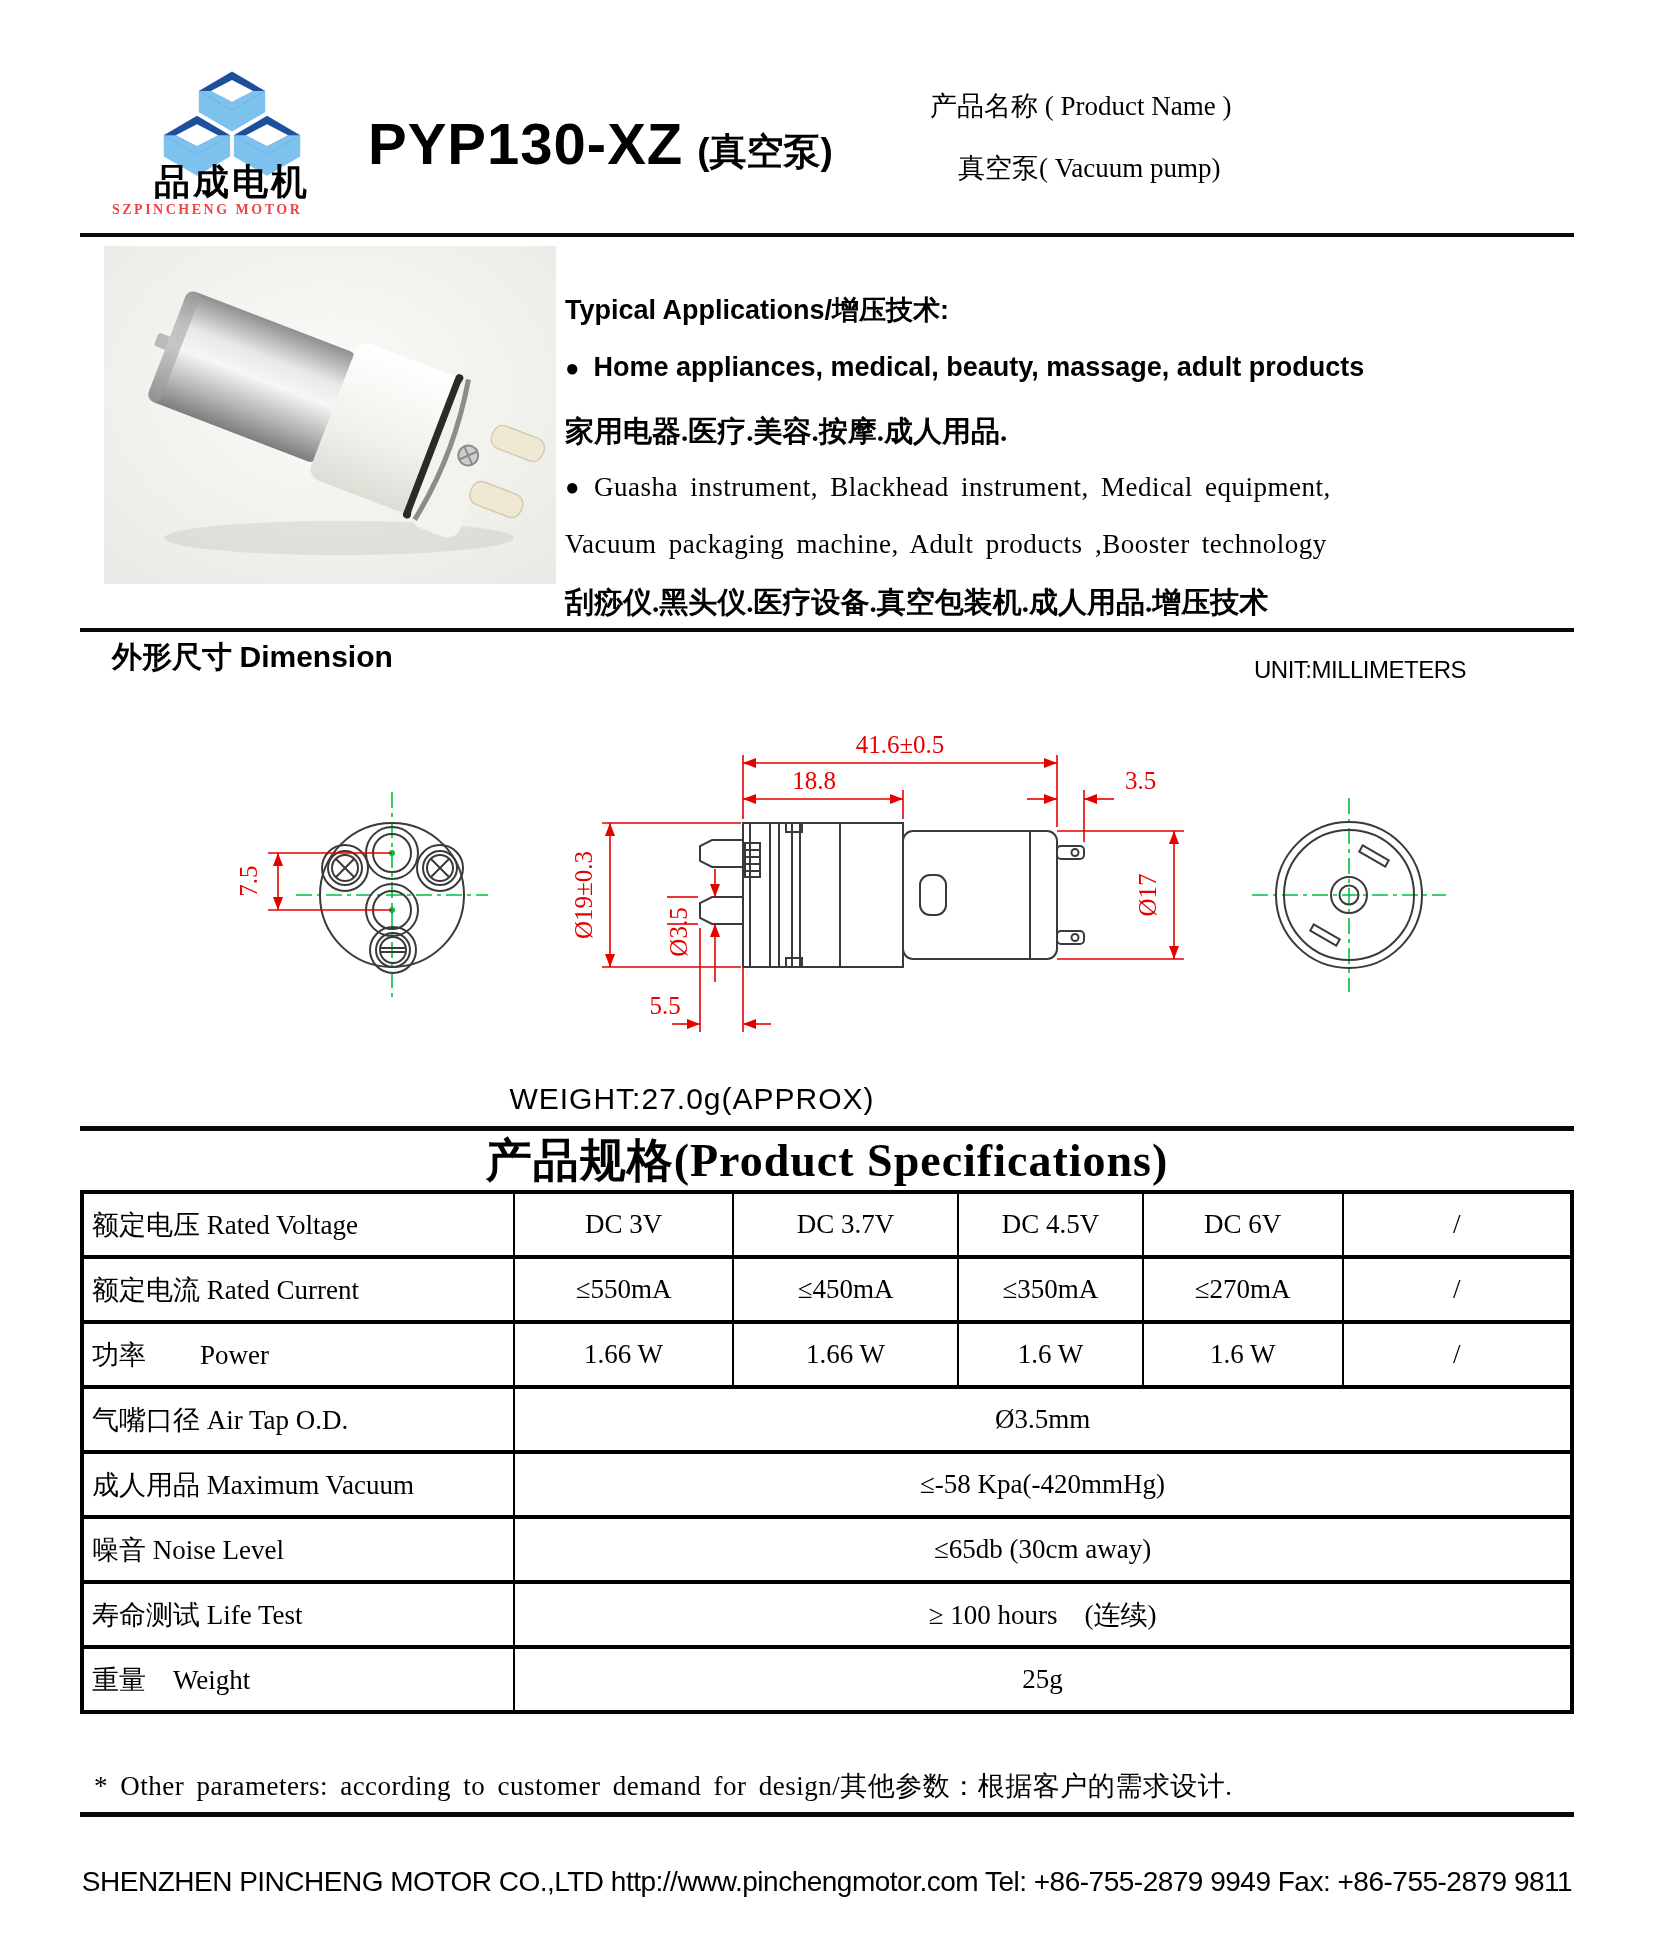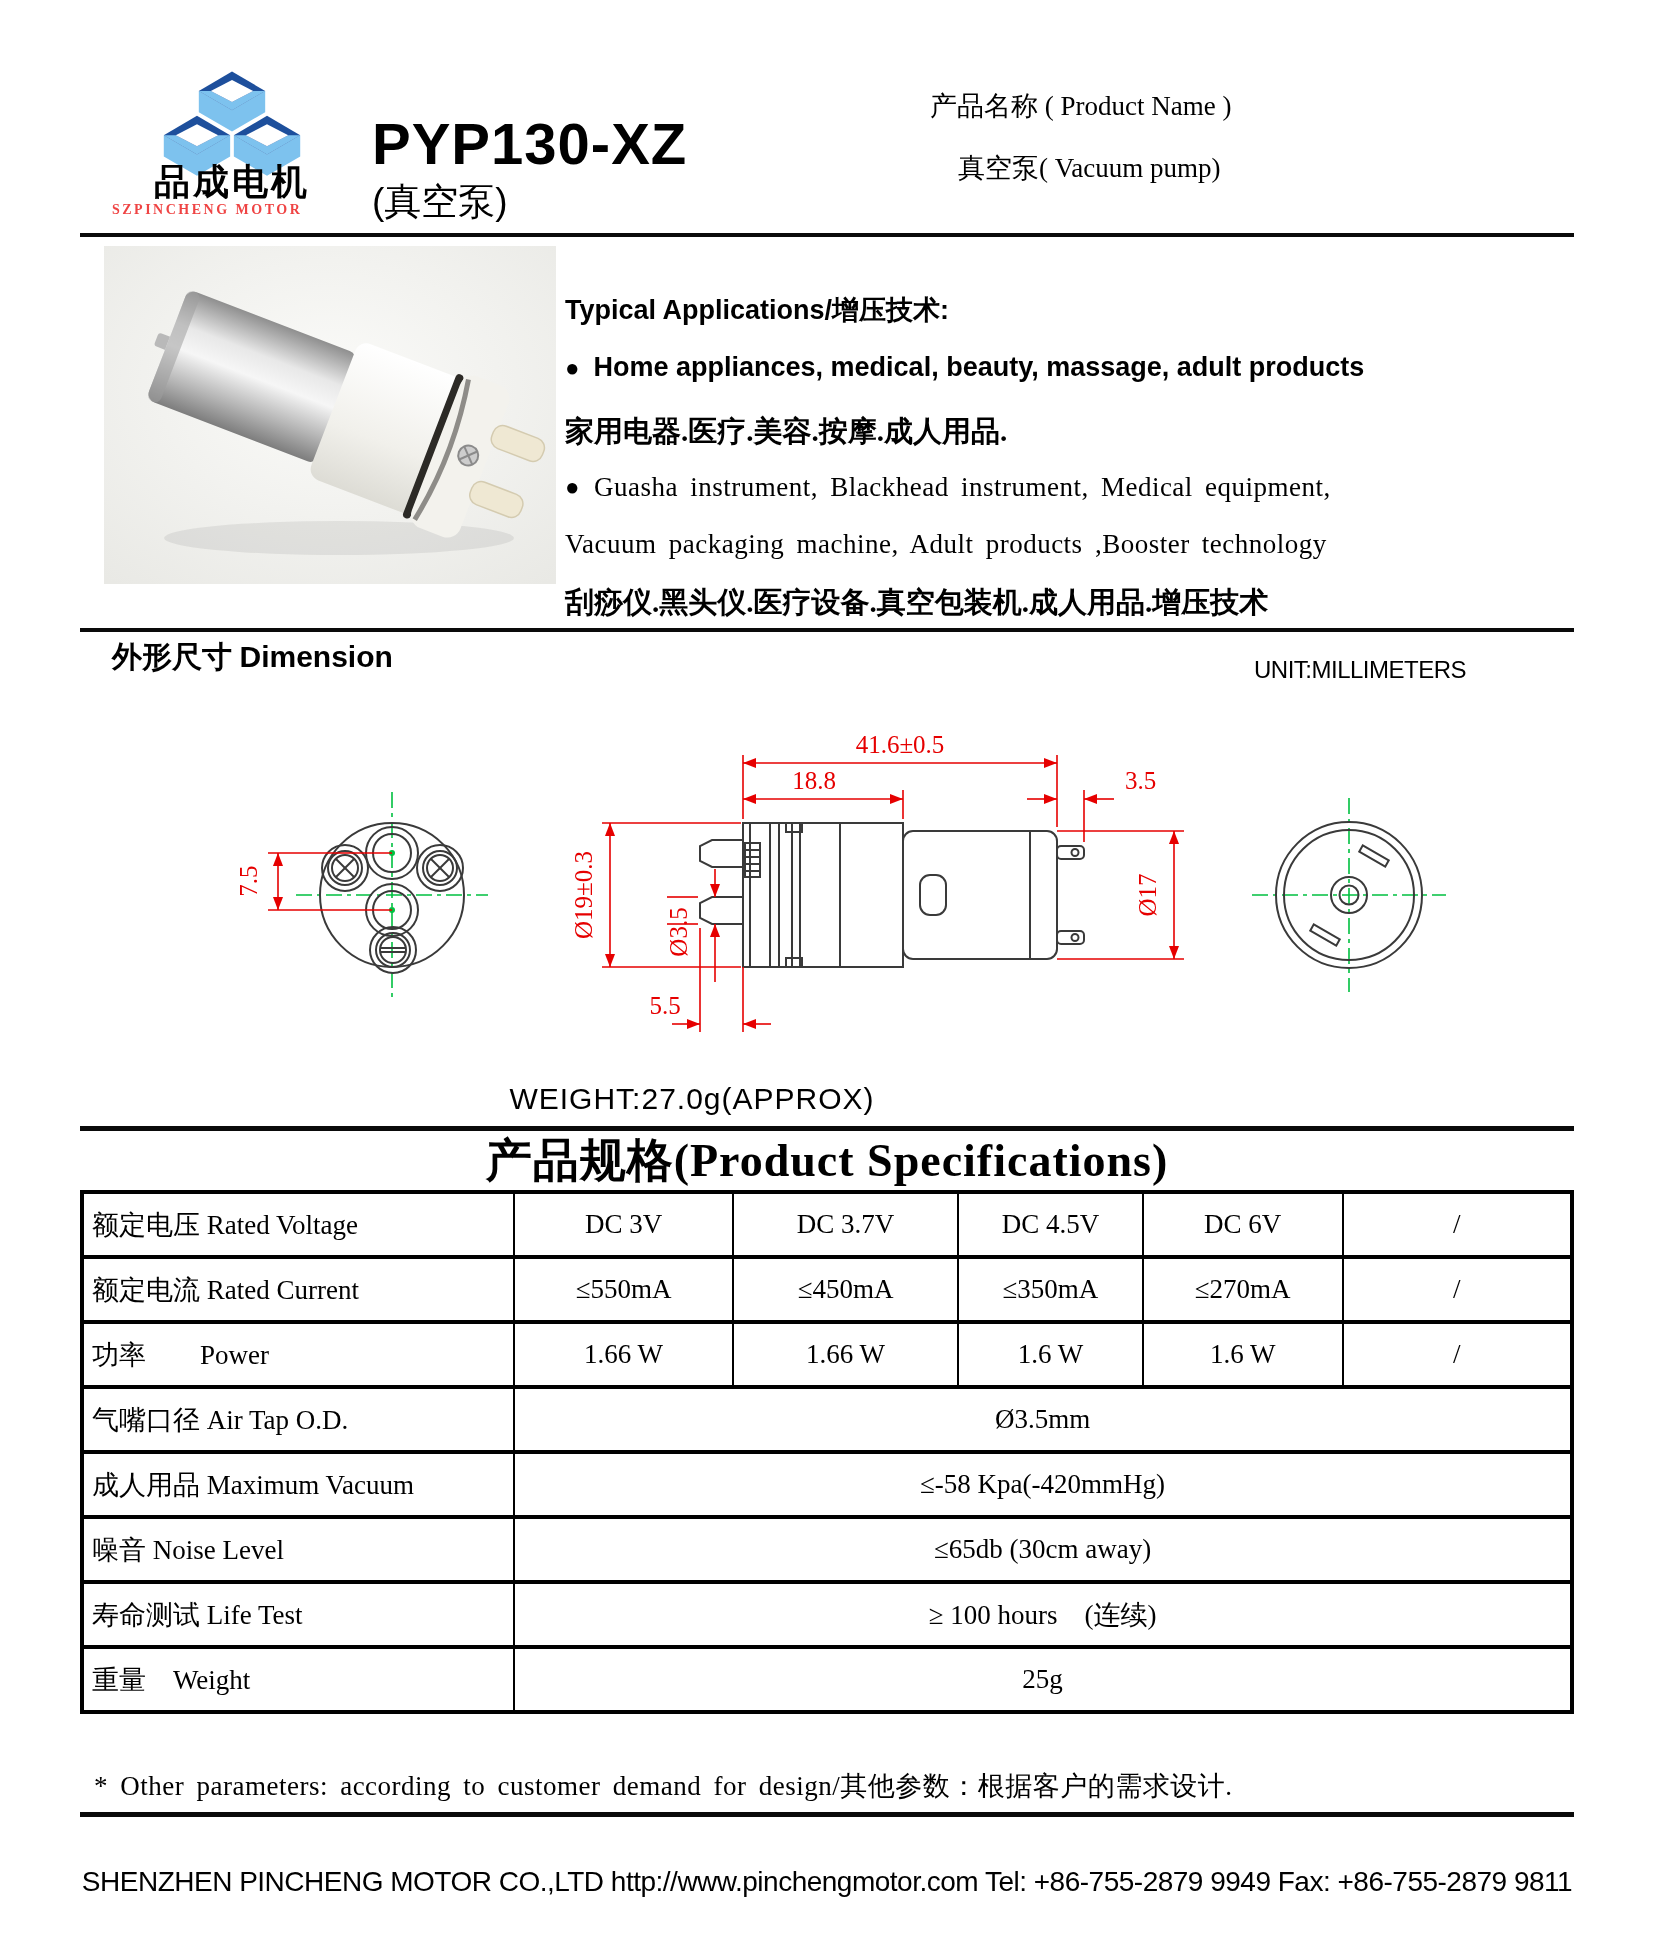--- a/index.html
+++ b/index.html
@@ -10,23 +10,23 @@
   }
   .sans{font-family:"Liberation Sans","DejaVu Sans",sans-serif;}
   .abs{position:absolute;}
   .rule{position:absolute;left:80px;width:1494px;background:#0a0a0a;}
 
   
   .brand-cn{left:112px;top:158px;width:240px;text-align:center;font-weight:bold;
     font-size:36px;letter-spacing:3px;font-family:"Liberation Sans",sans-serif;}
   .brand-en{left:112px;top:202px;width:240px;text-align:left;font-weight:bold;
     font-size:14px;letter-spacing:2.5px;color:#ef4444;}
-  .title-row{left:358px;top:110px;display:flex;align-items:baseline;flex-direction:column;}
+  .title-row{left:368px;top:110px;display:flex;align-items:baseline;}
   .title-main{font-size:58px;font-weight:bold;letter-spacing:1px;}
-  .title-suffix{font-size:37px;font-weight:normal;margin-left:14px;text-align:center;}
+  .title-suffix{font-size:37px;font-weight:bold;margin-left:14px;text-align:center;}
   .pn-label{left:930px;top:88px;font-size:27px;}
   .pn-value{left:958px;top:150px;font-size:27px;}
 
   
   .apps-heading{left:565px;top:292px;font-size:27px;font-weight:bold;}
   .apps-b1{left:565px;top:352px;font-size:27px;font-weight:bold;display:flex;align-items:center;}
   .apps-b1 .dot{font-size:24px;margin-right:14px;}
   .apps-b1cn{left:565px;top:412px;font-size:29px;font-weight:bold;}
   .apps-b2a{left:565px;top:472px;font-size:27px;letter-spacing:.5px;word-spacing:5px;display:flex;align-items:center;}
   .apps-b2a .dot{font-size:24px;margin-right:14px;}

